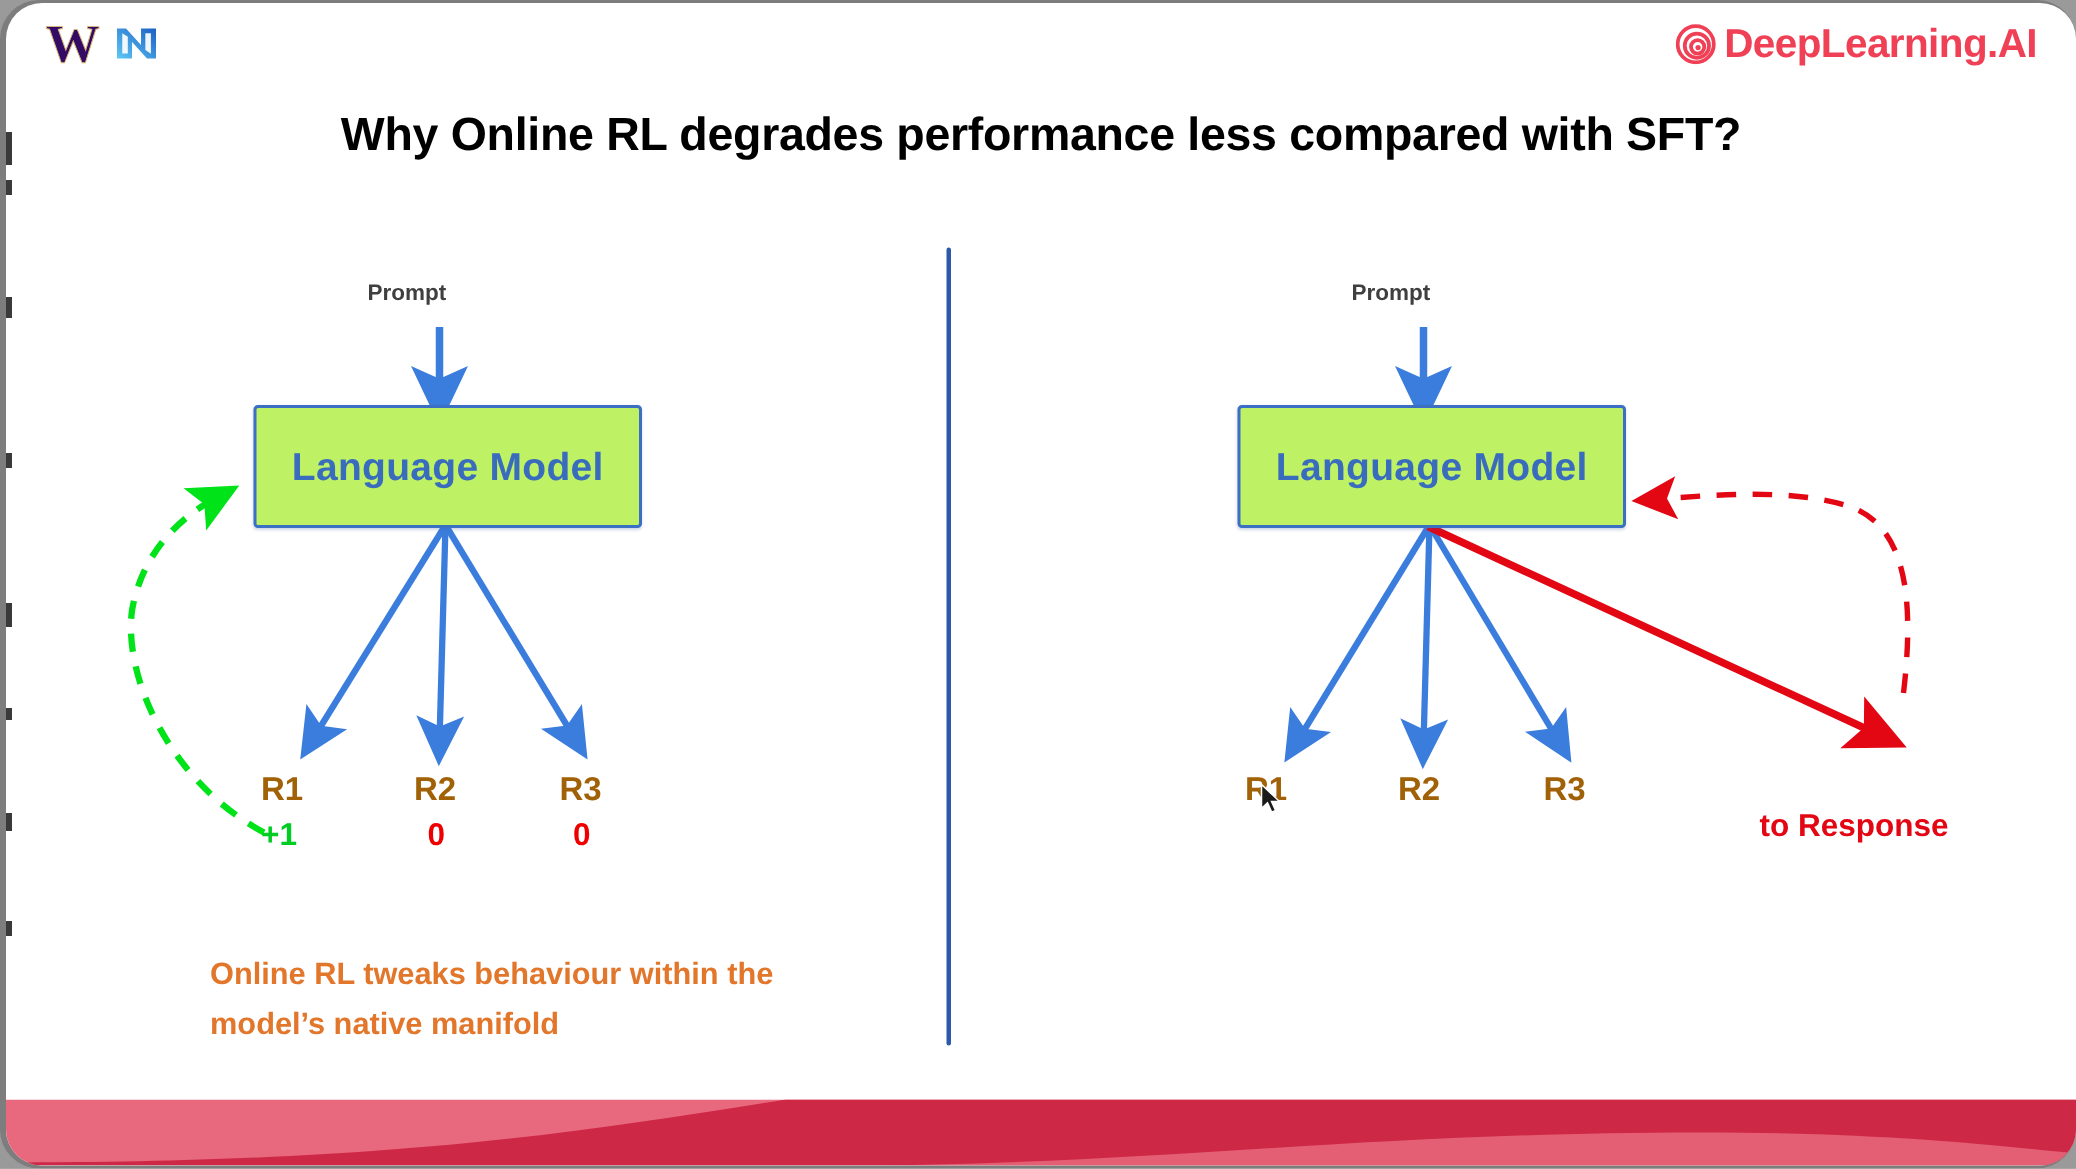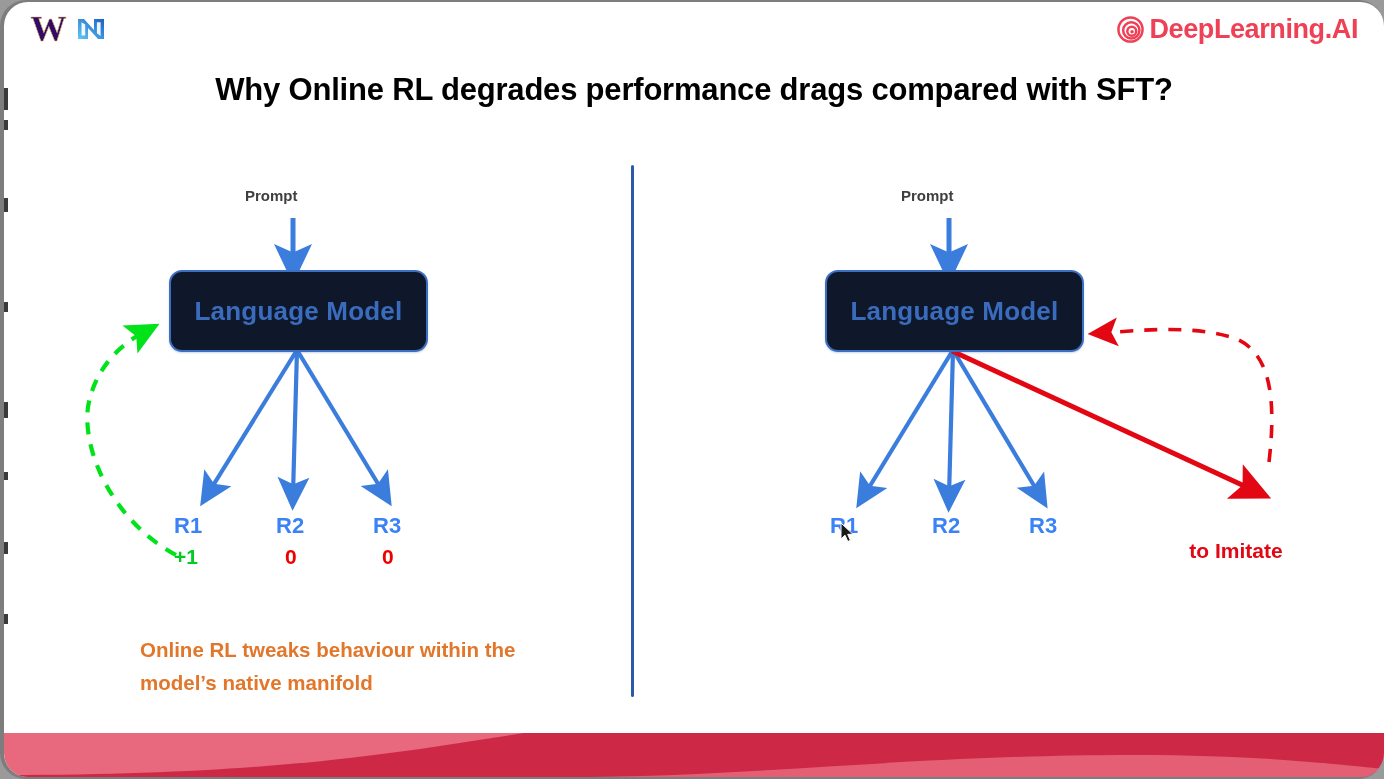--- a/index.html
+++ b/index.html
@@ -116,39 +116,39 @@
   .node-label {
     position: absolute;
     font-size: 15px;
     font-weight: bold;
     color: #3f3f3f;
     white-space: nowrap;
   }
   .lm-box {
     position: absolute;
     border: 2.3px solid #3b6fc4;
-    border-radius: 13px;
-    background: #0f172a;
+    border-radius: 3px;
+    background: #bef264;
     display: flex;
     align-items: center;
     justify-content: center;
     box-shadow: 0 1px 2px rgba(60,90,160,.25);
   }
   .lm-box span {
     color: #3a6cbe;
     font-size: 26px;
     font-weight: bold;
     letter-spacing: 0.2px;
     white-space: nowrap;
   }
   .resp-label {
     position: absolute;
     font-size: 22px;
     font-weight: bold;
-    color: #3b82f6;
+    color: #a16207;
     white-space: nowrap;
   }
   .reward {
     position: absolute;
     font-size: 21px;
     font-weight: bold;
     white-space: nowrap;
   }
   .caption {
     position: absolute;
@@ -226,21 +226,21 @@
         <svg viewBox="0 0 28 28" width="27" height="27">
           <circle cx="14" cy="14" r="12.5" fill="none" stroke="#ef4056" stroke-width="2.6"></circle>
           <circle cx="14.8" cy="15" r="8.4" fill="none" stroke="#ef4056" stroke-width="2.6"></circle>
           <circle cx="15.3" cy="15.8" r="4.6" fill="none" stroke="#ef4056" stroke-width="2.6"></circle>
           <circle cx="15.6" cy="16.3" r="1.8" fill="#ef4056"></circle>
         </svg>
       </span>
       <span class="dl-text">DeepLearning.AI</span>
     </div>
 
-    <div id="title">Why Online RL degrades performance drags compared with SFT?</div>
+    <div id="title">Why Online RL degrades performance less compared with SFT?</div>
 
     <div id="divider"></div>
 
     <svg class="overlay" viewBox="0 0 1380 775">
       <defs>
         <marker id="ah-blue" markerWidth="9" markerHeight="9" refX="4.4" refY="4.4" orient="auto" markerUnits="strokeWidth">
           <path d="M0.4,0.6 L8.4,4.4 L0.4,8.2 L2.1,4.4 Z" fill="#3b7ddd"></path>
         </marker>
         <marker id="ah-green" markerWidth="9" markerHeight="9" refX="4.2" refY="4.4" orient="auto" markerUnits="strokeWidth">
           <path d="M0.4,0.6 L8.4,4.4 L0.4,8.2 L2.1,4.4 Z" fill="#00e319"></path>
@@ -295,21 +295,21 @@
       <div class="node-label" style="left:897px;top:185px;">Prompt</div>
 
       <div class="lm-box" style="left:821px;top:268px;width:255px;height:78px;">
         <span>Language Model</span>
       </div>
 
       <div class="resp-label" style="left:826px;top:511px;">R1</div>
       <div class="resp-label" style="left:928px;top:511px;">R2</div>
       <div class="resp-label" style="left:1025px;top:511px;">R3</div>
 
-      <div class="redlabel" style="left:1120px;top:535px;width:224px;">to Imitate</div>
+      <div class="redlabel" style="left:1120px;top:535px;width:224px;">to Response</div>
 
     </div>
 
     <div id="band">
       <svg viewBox="0 0 1380 44" preserveAspectRatio="none" width="1380" height="44">
         <rect x="0" y="0" width="1380" height="44" fill="#e8697d"></rect>
         <path d="M520,0 L1380,0 L1380,44 L0,44 L0,42 C260,42 380,22 520,0 Z" fill="#ce2847"></path>
         <path d="M560,44 C760,44 900,22 1130,22 C1250,22 1320,30 1380,36 L1380,44 Z" fill="#e8697d" opacity="0.85"></path>
       </svg>
     </div>

